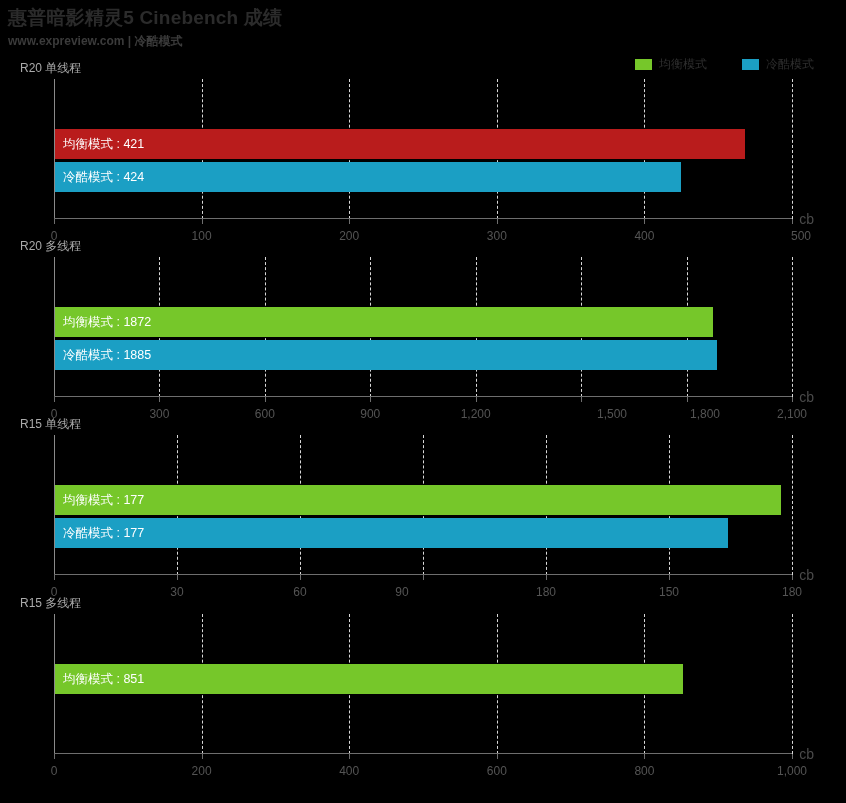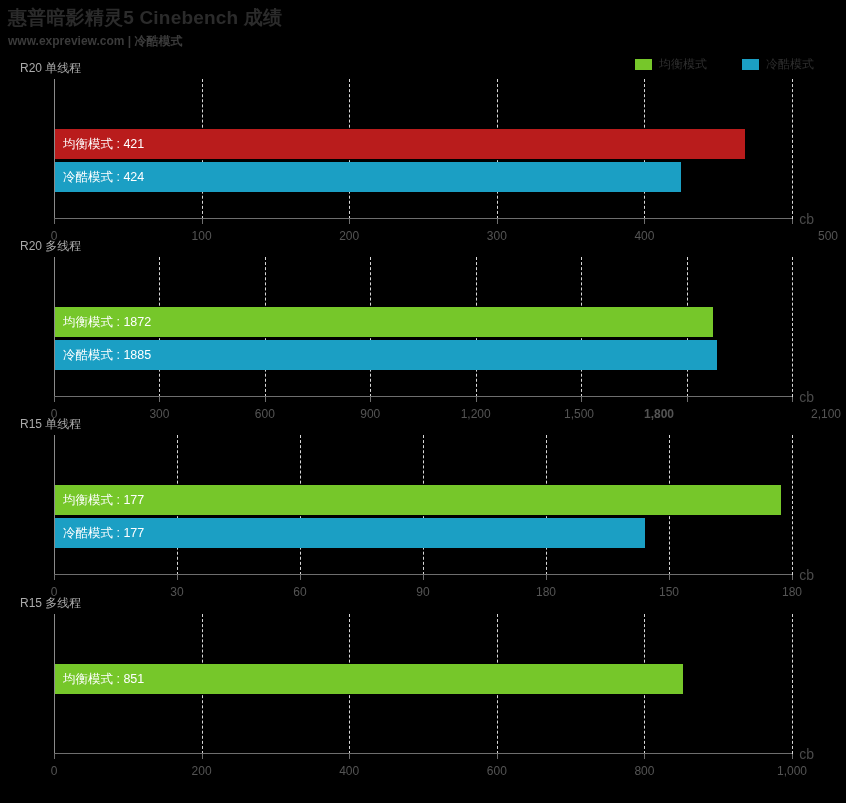--- a/index.html
+++ b/index.html
@@ -181,21 +181,21 @@
           <div class="tickmark" style="left: 295.2px;"></div>
           <div class="tick-label" style="left: 295.2px;">200</div>
           <div class="gridline" style="left: 442.8px;"></div>
           <div class="tickmark" style="left: 442.8px;"></div>
           <div class="tick-label" style="left: 442.8px;">300</div>
           <div class="gridline" style="left: 590.4px;"></div>
           <div class="tickmark" style="left: 590.4px;"></div>
           <div class="tick-label" style="left: 590.4px;">400</div>
           <div class="gridline" style="left: 738px;"></div>
           <div class="tickmark" style="left: 738px;"></div>
-          <div class="tick-label" style="left: 774px;">500</div>
+          <div class="tick-label" style="left: 747px;">500</div>
           <div class="axis-y"></div>
           <div class="axis-x"></div>
           <div class="unit-label">cb</div>
           <div class="bar bar-green" style="left: 1px; top: 50px; width: 690px; background: #b91c1c;">
             <span class="bar-label">均衡模式 : 421</span>
           </div>
           <div class="bar bar-blue" style="left: 1px; top: 83px; width: 625.824px; background: rgb(27, 159, 196);">
             <span class="bar-label">冷酷模式 : 424</span>
           </div>
         </div>
@@ -212,27 +212,27 @@
           <div class="tickmark" style="left: 210.857px;"></div>
           <div class="tick-label" style="left: 210.857px;">600</div>
           <div class="gridline" style="left: 316.286px;"></div>
           <div class="tickmark" style="left: 316.286px;"></div>
           <div class="tick-label" style="left: 316.286px;">900</div>
           <div class="gridline" style="left: 421.714px;"></div>
           <div class="tickmark" style="left: 421.714px;"></div>
           <div class="tick-label" style="left: 421.714px;">1,200</div>
           <div class="gridline" style="left: 527.143px;"></div>
           <div class="tickmark" style="left: 527.143px;"></div>
-          <div class="tick-label" style="left: 525px;">1,500</div>
+          <div class="tick-label" style="left: 558px;">1,500</div>
           <div class="gridline" style="left: 632.571px;"></div>
           <div class="tickmark" style="left: 632.571px;"></div>
-          <div class="tick-label" style="left: 605px; font-weight: bold;">1,800</div>
+          <div class="tick-label" style="left: 651px;">1,800</div>
           <div class="gridline" style="left: 738px;"></div>
           <div class="tickmark" style="left: 738px;"></div>
-          <div class="tick-label" style="left: 772px;">2,100</div>
+          <div class="tick-label" style="left: 738px;">2,100</div>
           <div class="axis-y"></div>
           <div class="axis-x"></div>
           <div class="unit-label">cb</div>
           <div class="bar bar-green" style="left: 1px; top: 50px; width: 657.874px; background: rgb(118, 199, 42);">
             <span class="bar-label">均衡模式 : 1872</span>
           </div>
           <div class="bar bar-blue" style="left: 1px; top: 83px; width: 662.443px; background: rgb(27, 159, 196);">
             <span class="bar-label">冷酷模式 : 1885</span>
           </div>
         </div>
@@ -243,37 +243,37 @@
           <div class="tickmark" style="left: 0px;"></div>
           <div class="tick-label" style="left: 0px;">0</div>
           <div class="gridline" style="left: 123px;"></div>
           <div class="tickmark" style="left: 123px;"></div>
           <div class="tick-label" style="left: 123px;">30</div>
           <div class="gridline" style="left: 246px;"></div>
           <div class="tickmark" style="left: 246px;"></div>
           <div class="tick-label" style="left: 246px;">60</div>
           <div class="gridline" style="left: 369px;"></div>
           <div class="tickmark" style="left: 369px;"></div>
-          <div class="tick-label" style="left: 369px;">90</div>
+          <div class="tick-label" style="left: 348px;">90</div>
           <div class="gridline" style="left: 492px;"></div>
           <div class="tickmark" style="left: 492px;"></div>
           <div class="tick-label" style="left: 492px;">180</div>
           <div class="gridline" style="left: 615px;"></div>
           <div class="tickmark" style="left: 615px;"></div>
           <div class="tick-label" style="left: 615px;">150</div>
           <div class="gridline" style="left: 738px;"></div>
           <div class="tickmark" style="left: 738px;"></div>
           <div class="tick-label" style="left: 738px;">180</div>
           <div class="axis-y"></div>
           <div class="axis-x"></div>
           <div class="unit-label">cb</div>
           <div class="bar bar-green" style="left: 1px; top: 50px; width: 725.7px; background: rgb(118, 199, 42);">
             <span class="bar-label">均衡模式 : 177</span>
           </div>
-          <div class="bar bar-blue" style="left: 1px; top: 83px; width: 590px; background: rgb(27, 159, 196);">
+          <div class="bar bar-blue" style="left: 1px; top: 83px; width: 673px; background: rgb(27, 159, 196);">
             <span class="bar-label">冷酷模式 : 177</span>
           </div>
         </div>
       </div>
       <div class="chart-block" style="top: 595px;">
         <div class="chart-title">R15 多线程</div>
         <div class="plot">
           <div class="tickmark" style="left: 0px;"></div>
           <div class="tick-label" style="left: 0px;">0</div>
           <div class="gridline" style="left: 147.6px;"></div>

